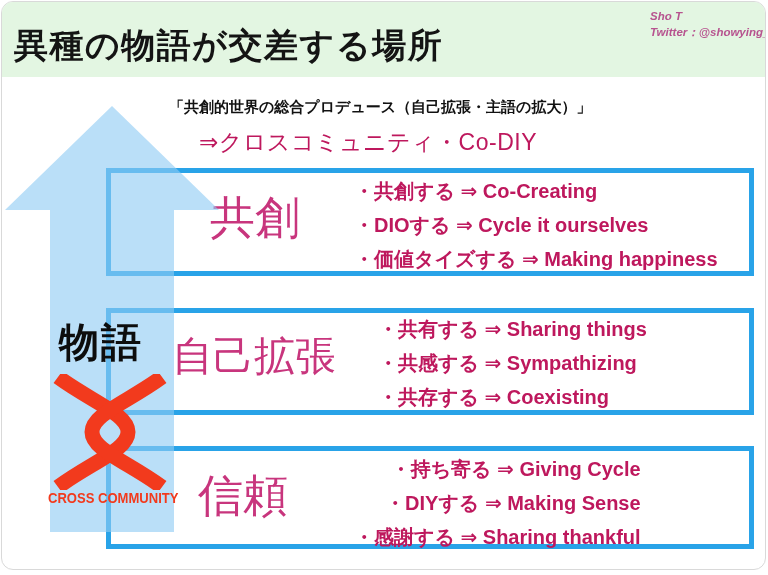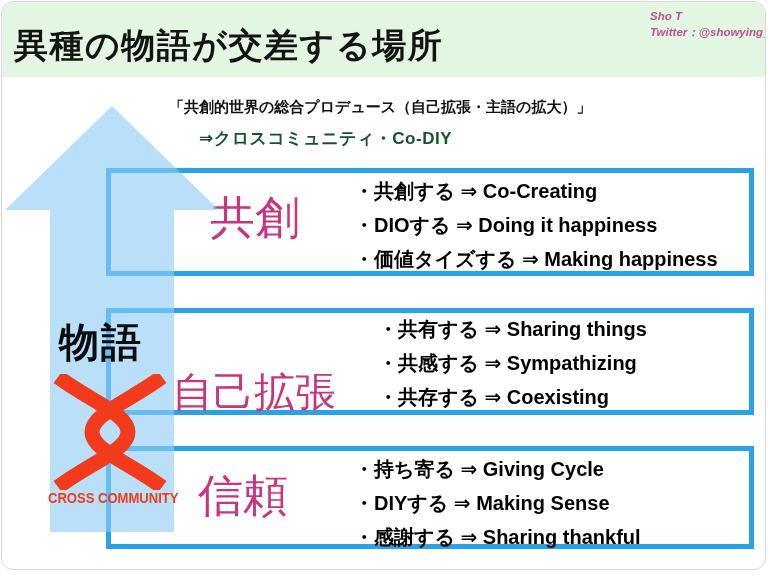--- a/index.html
+++ b/index.html
@@ -13,34 +13,34 @@
   
   .header { position:absolute; left:0; top:0; width:100%; height:75px; background:#e3f6e2; }
   .header-title { position:absolute; left:12px; top:21px; font-size:34px; font-weight:600;
                   color:#141414; letter-spacing:1.5px; white-space:nowrap; }
   .credits { position:absolute; left:648px; top:6px; color:#b7538f; font-style:italic;
              font-weight:700; font-size:11.5px; line-height:16px; white-space:nowrap; }
 
   
   .intro1 { position:absolute; left:167px; top:96px; font-size:15px; font-weight:700;
             color:#111; white-space:nowrap; z-index:3; }
-  .intro2 { position:absolute; left:197px; top:125px; font-size:17px; font-weight:700;
-            color:#14532d; letter-spacing:0.5px; white-space:nowrap; z-index:3; }
+  .intro2 { position:absolute; left:197px; top:125px; font-size:23px; font-weight:400;
+            color:#be185d; letter-spacing:0.5px; white-space:nowrap; z-index:3; }
 
   
   .box { position:absolute; left:104px; width:648px; box-sizing:border-box;
          border:5px solid #29a3e8; background:#ffffff; z-index:1; }
   .box1 { top:166px; height:108px; }
   .box2 { top:306px; height:107px; }
-  .box3 { top:444px; height:103px; }
+  .box3 { top:444px; height:103px;text-align:right; }
   .heading { position:absolute; color:#c8357d; font-weight:400; line-height:1; white-space:nowrap; }
   .h1 { left:99px;  top:22px; font-size:45px; }
-  .h2 { left:61px;  top:23px; font-size:41px;margin-top:36px; }
+  .h2 { left:61px;  top:23px; font-size:41px; }
   .h3 { left:87px;  top:22px; font-size:45px; }
-  .bullets { position:absolute; left:243px; font-size:20px; font-weight:700; color:#000000;
+  .bullets { position:absolute; left:243px; font-size:20px; font-weight:700; color:#be185d;
              line-height:34px; white-space:nowrap; }
   .bl1 { top:1px; } .bl2 { top:-1px;margin-left:24px; } .bl3 { top:1px; }
 
   
   .arrow { position:absolute; left:3px; top:104px; width:214px; height:426px; z-index:2; }
 
   
   .story-label { position:absolute; left:57px; top:313px; font-size:40px; font-weight:900;
                  color:#0d0d0d; z-index:3; letter-spacing:2px; }
   .logo { position:absolute; left:48px; top:372px; z-index:3; }
@@ -61,21 +61,21 @@
     </div>
   </div>
 
   <div class="intro1">「共創的世界の総合プロデュース（自己拡張・主語の拡大）」</div>
   <div class="intro2">⇒クロスコミュニティ・Co-DIY</div>
 
   <div class="box box1">
     <div class="heading h1">共創</div>
     <div class="bullets bl1">
       <div>・共創する ⇒ Co-Creating</div>
-      <div>・DIOする ⇒ Doing it happiness</div>
+      <div>・DIOする ⇒ Cycle it ourselves</div>
       <div>・価値タイズする ⇒ Making happiness</div>
     </div>
   </div>
 
   <div class="box box2">
     <div class="heading h2">自己拡張</div>
     <div class="bullets bl2">
       <div>・共有する ⇒ Sharing things</div>
       <div>・共感する ⇒ Sympathizing</div>
       <div>・共存する ⇒ Coexisting</div>

